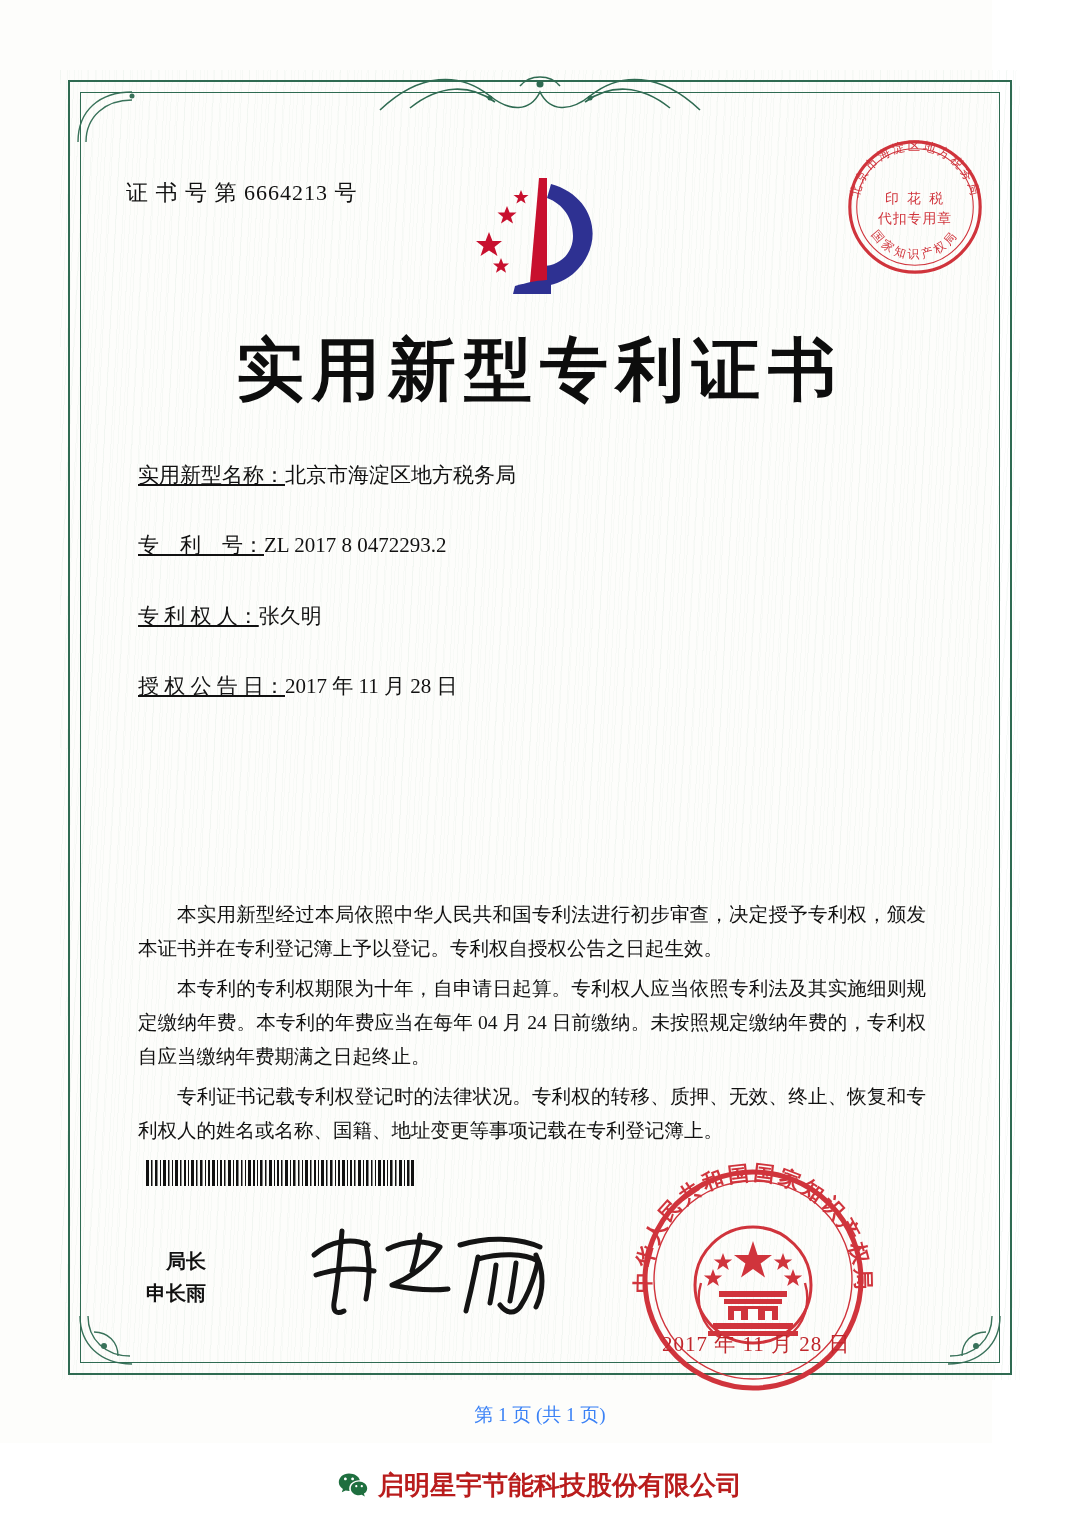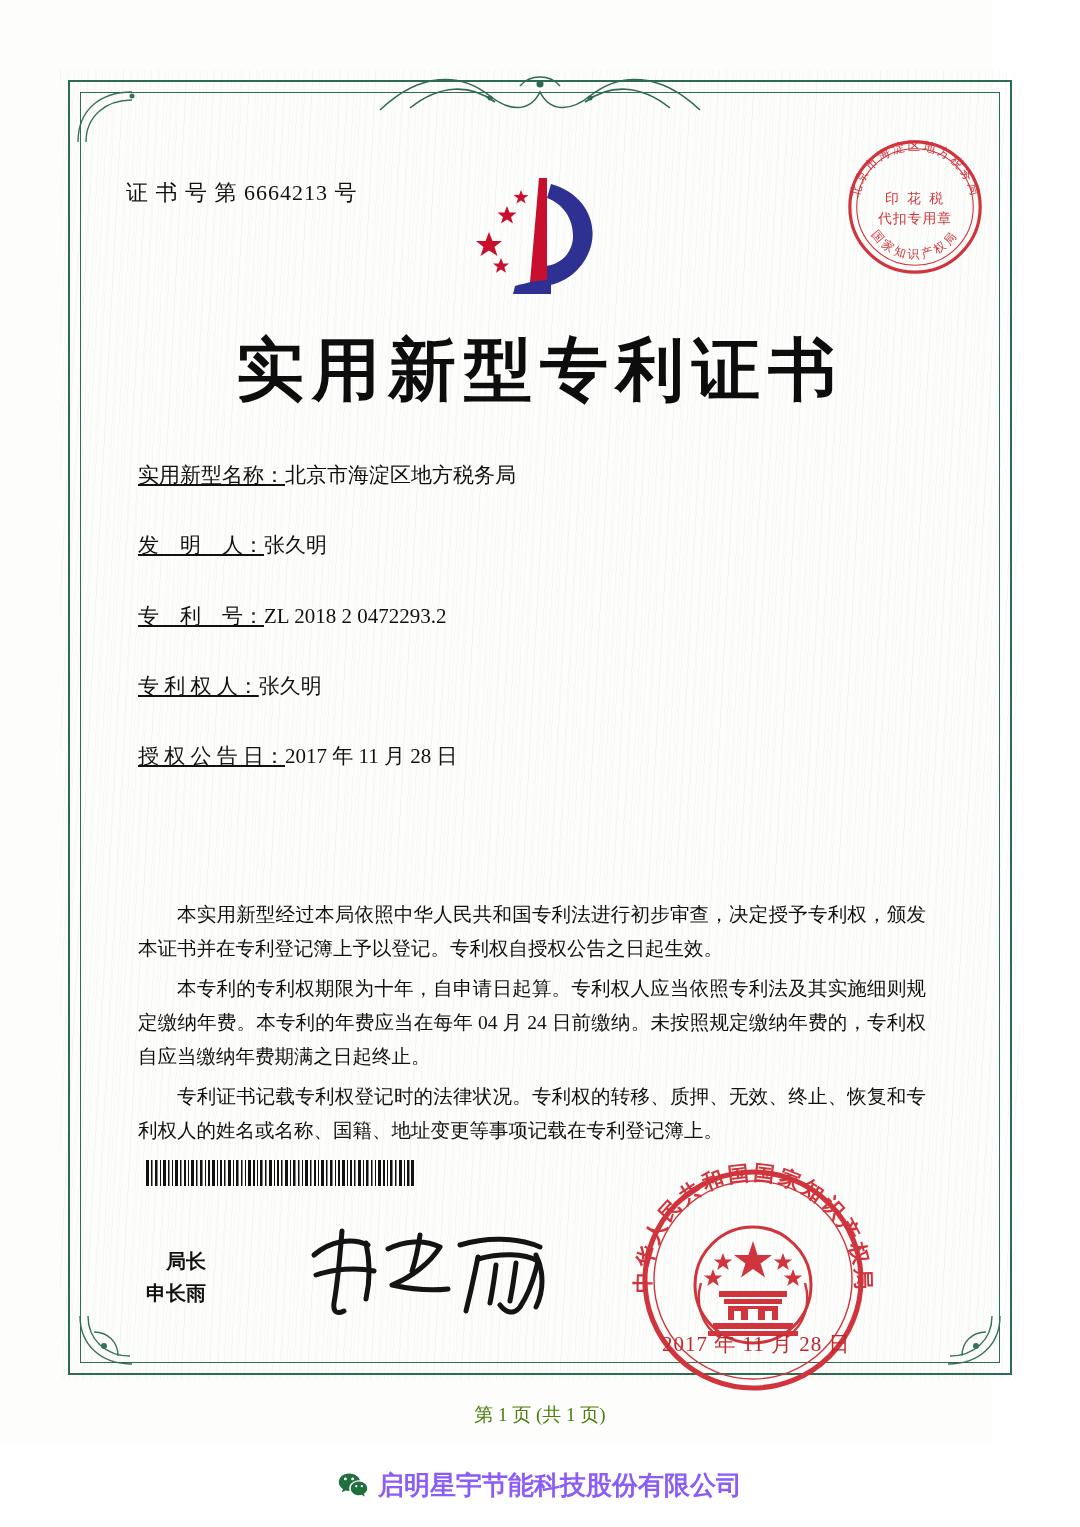--- a/index.html
+++ b/index.html
@@ -177,39 +177,39 @@
     white-space: nowrap;
   }
 
   
   .page-num {
     position: absolute;
     left: 0; top: 1402px;
     width: 1080px;
     text-align: center;
     font-size: 19px;
-    color: #4d7c0f;
+    color: #3b82f6;
   }
 
   
   .footer-bar {
     position: absolute;
     left: 0; top: 1443px;
     width: 1080px; height: 84px;
     background: #ffffff;
   }
   .wechat-line {
     position: absolute;
     left: 0; top: 1468px;
     width: 1080px;
     text-align: center;
     font-family: "DejaVu Sans", "Liberation Sans", sans-serif;
     font-size: 26px;
     font-weight: bold;
-    color: #8b5cf6;
+    color: #b91c1c;
     white-space: nowrap;
   }
   .wechat-icon {
     display: inline-block;
     vertical-align: -4px;
     margin-right: 10px;
   }
 </style>
 </head>
 <body>
@@ -292,24 +292,21 @@
     </text>
     <text x="80" y="76" font-size="14" fill="#d0343c" text-anchor="middle" font-family="DejaVu Sans, sans-serif" letter-spacing="2">印 花 税</text>
     <text x="80" y="96" font-size="14" fill="#d0343c" text-anchor="middle" font-family="DejaVu Sans, sans-serif" letter-spacing="1">代扣专用章</text>
   </svg>
 
   <div class="fields">
     <div class="field-row">
       <span class="field-label">实用新型名称：</span><span class="field-value">北京市海淀区地方税务局</span>
     </div>
     <div class="field-row">
-      <span class="field-label">发　明　人：</span><span class="field-value">张久明</span>
-    </div>
-    <div class="field-row">
-      <span class="field-label">专　利　号：</span><span class="field-value">ZL 2018 2 0472293.2</span>
+      <span class="field-label">专　利　号：</span><span class="field-value">ZL 2017 8 0472293.2</span>
     </div>
     <div class="field-row">
       <span class="field-label">专 利 权 人：</span><span class="field-value">张久明</span>
     </div>
     <div class="field-row">
       <span class="field-label">授 权 公 告 日：</span><span class="field-value">2017 年 11 月 28 日</span>
     </div>
   </div>
 
   <div class="body-text">

